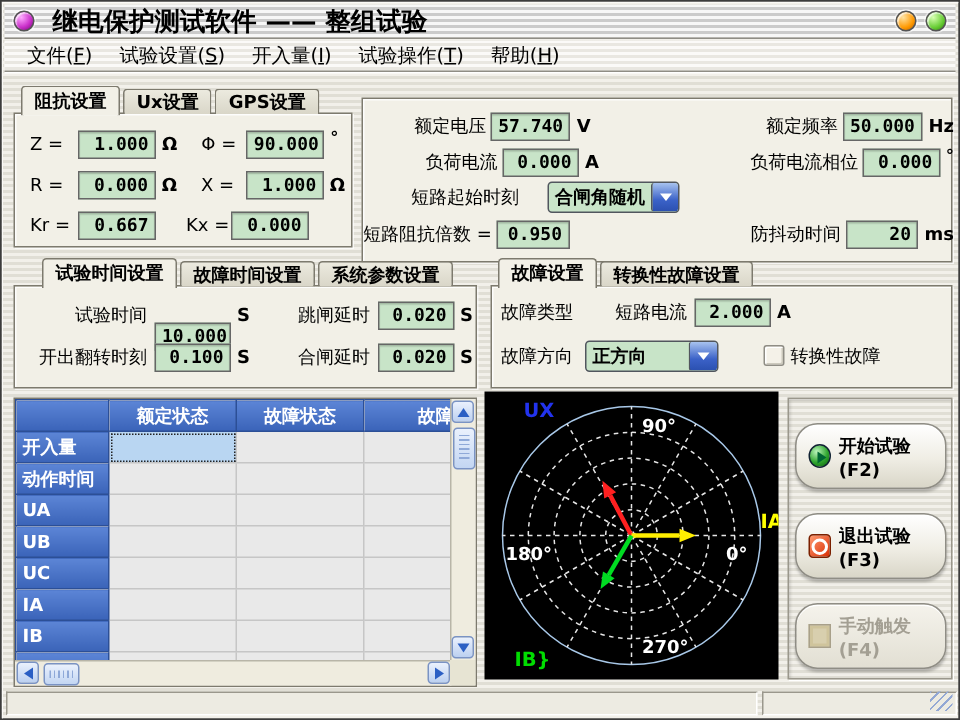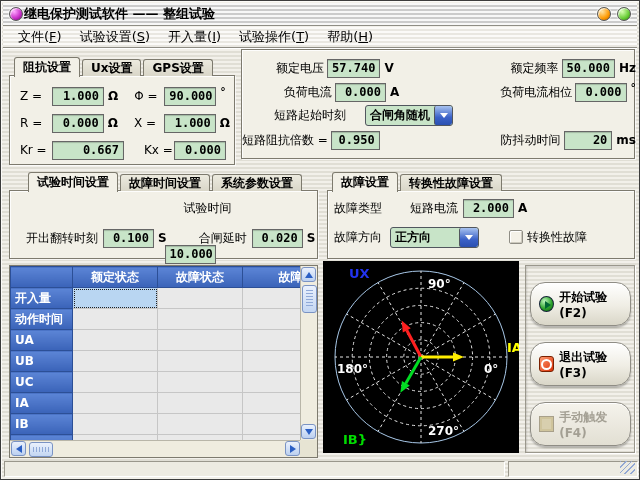--- a/index.html
+++ b/index.html
@@ -13,21 +13,21 @@
 
   
   .titlebar { position:absolute; left:2px; top:2px; right:2px; height:23px;
     background:repeating-linear-gradient(180deg,#f7f7f7 0 2px,#cbcbcb 2px 4px);
     border-bottom:1px solid #8f8d85; display:flex; align-items:center; padding:0 6px; }
   .sphere { width:14px; height:14px; border-radius:50%; border:1px solid #555;
     box-shadow:inset 1px 1px 1px rgba(255,255,255,.8), 0 0 0 1px rgba(255,255,255,.5); }
   .sphere.purple { background:radial-gradient(circle at 35% 30%, #ffaaff, #cc33cc 55%, #770077); }
   .sphere.orange { background:radial-gradient(circle at 35% 30%, #ffe2a0, #ff9900 60%, #b35c00); }
   .sphere.green  { background:radial-gradient(circle at 35% 30%, #d6ffb0, #66cc33 60%, #2e7d0e); }
-  .tb-title { font-size:13px; font-weight:bold; color:#000; margin-left:1px; white-space:nowrap;text-align:center; }
+  .tb-title { font-size:17px; font-weight:bold; color:#000; margin-left:12px; white-space:nowrap;text-align:center; }
   .tb-right { margin-left:auto; display:flex; gap:6px; }
 
   
   .menubar { position:absolute; left:2px; top:26px; right:2px; height:21px;
     background:repeating-linear-gradient(180deg,#fbfaf8 0 2px,#e9e7e1 2px 4px);
     border-bottom:1px solid #8f8d85; box-shadow:0 1px 0 #fff;
     display:flex; align-items:center; padding-left:6px; font-size:13px; }
   .menu-item { padding:2px 9px; color:#000; cursor:default; white-space:nowrap; }
 
   
@@ -156,28 +156,28 @@
     <div class="frow" style="left:10px; top:37px; width:210px;">
       <span class="flabel" style="width:32px;">R =</span>
       <span class="gfield" style="width:52px;">0.000</span>
       <span class="funit">Ω</span>
       <span class="flabel" style="width:30px; margin-left:16px;">X =</span>
       <span class="gfield" style="width:52px;">1.000</span>
       <span class="funit">Ω</span>
     </div>
     <div class="frow" style="left:10px; top:64px; width:210px;">
       <span class="flabel" style="width:32px;">Kr =</span>
-      <span class="gfield" style="width:72px;">0.667</span>
+      <span class="gfield" style="width:52px;">0.667</span>
       <span class="funit"></span>
       <span class="flabel" style="width:30px; margin-left:16px;">Kx =</span>
       <span class="gfield" style="width:52px;">0.000</span>
     </div>
   </div>
 
-  <div class="groupbox" style="left:240px; top:48px; width:394px; height:110px;padding-left:48px;">
+  <div class="groupbox" style="left:240px; top:64px; width:394px; height:110px;padding-left:48px;">
     <div class="frow" style="left:0; top:8px; width:394px;">
       <span class="flabel" style="width:104px; text-align:right;">额定电压</span>
       <span class="gfield" style="width:58px; margin-left:3px;">57.740</span>
       <span class="funit">V</span>
       <span class="flabel" style="width:110px; text-align:right; margin-left:78px;">额定频率</span>
       <span class="gfield" style="width:58px; margin-left:3px;">50.000</span>
       <span class="funit">Hz</span>
     </div>
     <div class="frow" style="left:0; top:32px; width:394px;">
       <span class="flabel" style="width:104px; text-align:right;">负荷电流</span>
@@ -204,21 +204,21 @@
       <span class="funit">ms</span>
     </div>
   </div>
 
   <div class="tabs" style="left:24px; top:169px;">
     <span class="tab active">试验时间设置</span>
     <span class="tab">故障时间设置</span>
     <span class="tab">系统参数设置</span>
   </div>
   <div class="tabbody" style="left:8px; top:189px; width:309px; height:69px;">
-    <div class="frow" style="left:0; top:9px; width:355px;flex-direction:column;">
+    <div class="frow" style="left:0; top:9px; width:355px;">
       <span class="flabel" style="width:88px; text-align:right;">试验时间</span>
       <span class="gfield" style="width:51px; margin-left:5px;margin-top:28px;">10.000</span>
       <span class="funit">S</span>
       <span class="flabel" style="width:58px; text-align:right; margin-left:22px;">跳闸延时</span>
       <span class="gfield" style="width:51px; margin-left:5px;">0.020</span>
       <span class="funit">S</span>
     </div>
     <div class="frow" style="left:0; top:37px; width:335px;">
       <span class="flabel" style="width:88px; text-align:right;">开出翻转时刻</span>
       <span class="gfield" style="width:51px; margin-left:5px;">0.100</span>

